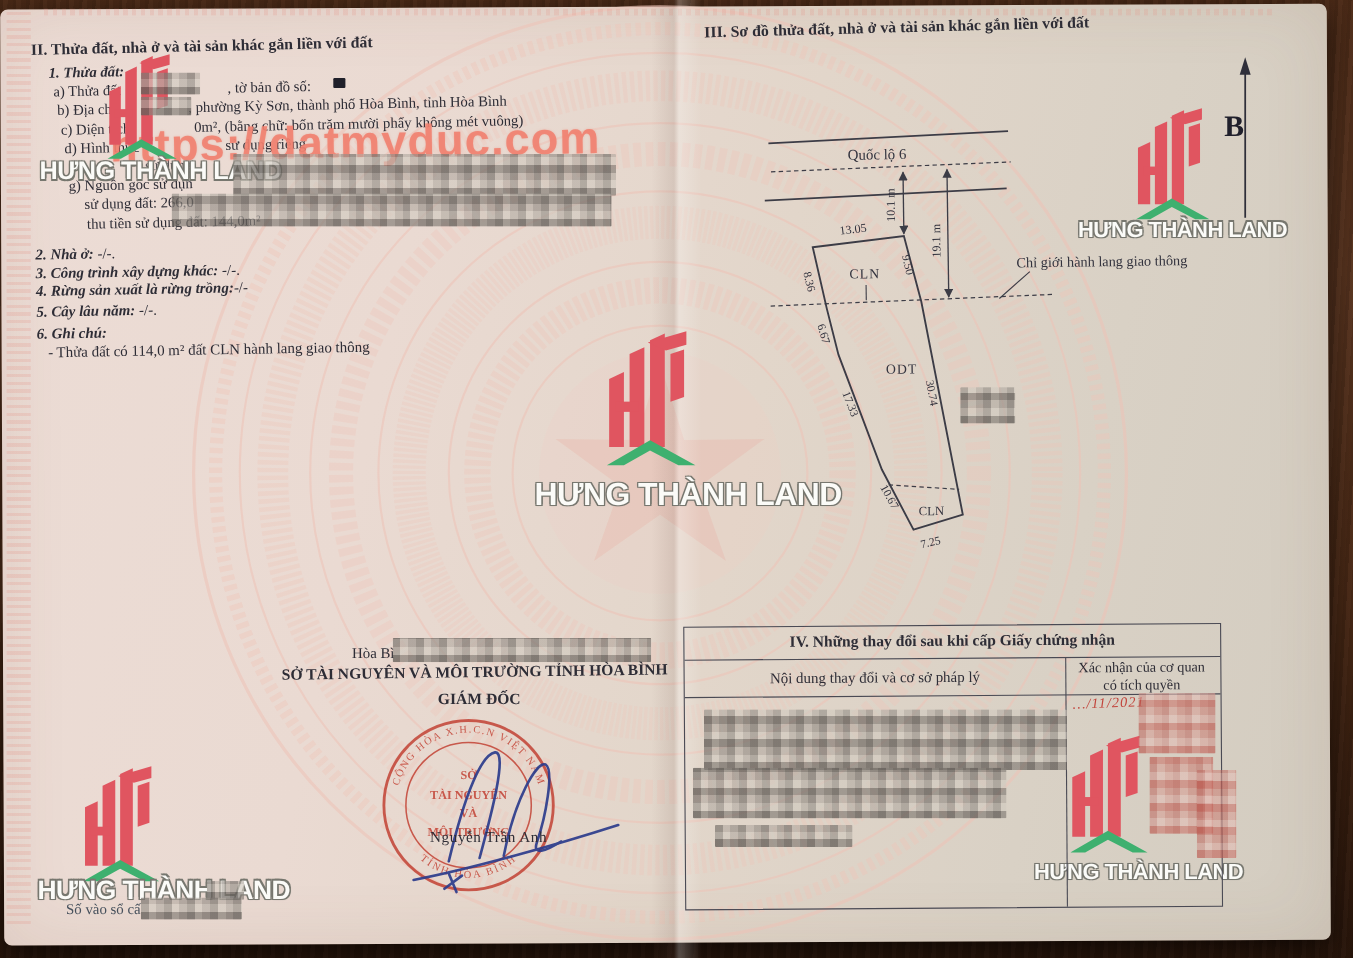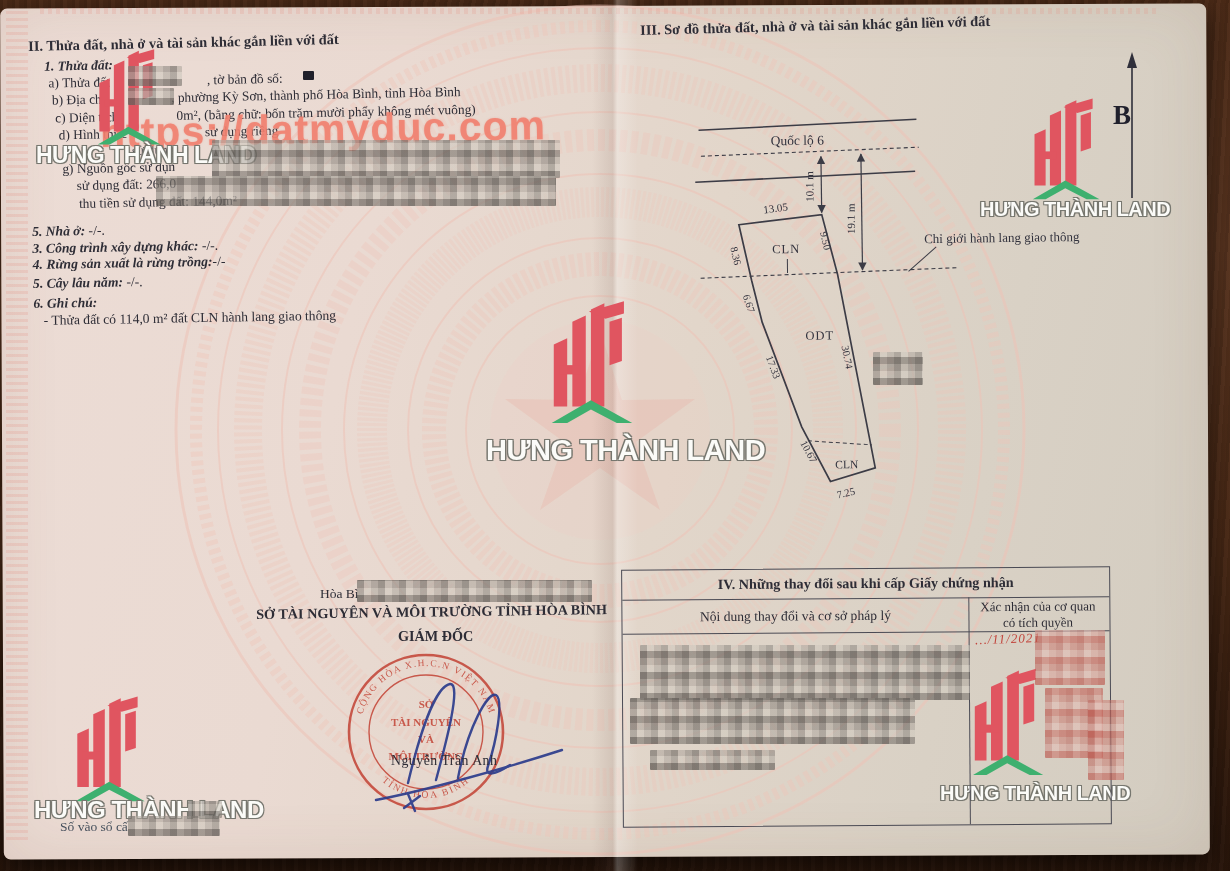--- a/index.html
+++ b/index.html
@@ -113,21 +113,21 @@
     </div>
     <div class="ln" style="padding-left:100px;opacity:.8;">
       <span>sử dụng:</span>
     </div>
     <div class="ln" style="padding-left:30px;">g) Nguồn gốc sử dụn</div>
     <div class="ln" style="padding-left:44px;">sử dụng đất: 266,0</div>
     <div class="ln" style="padding-left:46px;">thu tiền sử dụng đất: 144,0m²</div>
   </div>
 
   <div class="abs" style="left:32px;top:224px;transform:rotate(-1deg);transform-origin:left top;font-size:13.6px;line-height:16.6px;">
-    <div class="nowrap"><span class="bi">5. Nhà ở:</span> <span>-/-.</span></div>
+    <div class="nowrap"><span class="bi">2. Nhà ở:</span> <span>-/-.</span></div>
     <div class="nowrap"><span class="bi">3. Công trình xây dựng khác:</span> <span>-/-.</span></div>
     <div class="nowrap"><span class="bi">4. Rừng sản xuất là rừng trồng:</span><span>-/-</span></div>
     <div class="nowrap" style="margin-top:2px;"><span class="bi">5. Cây lâu năm:</span> <span>-/-.</span></div>
     <div class="nowrap bi" style="margin-top:4px;">6. Ghi chú:</div>
     <div class="nowrap" style="padding-left:10px;">- Thửa đất có 114,0 m² đất CLN hành lang giao thông</div>
   </div>
 
   <div class="abs b nowrap" style="left:640px;top:22px;font-size:14.4px;transform:rotate(-1.5deg);transform-origin:left top;">III. Sơ đồ thửa đất, nhà ở và tài sản khác gắn liền với đất</div>
 
   <svg class="abs" style="left:1105px;top:48px;" width="60" height="160" viewBox="0 0 60 160">

